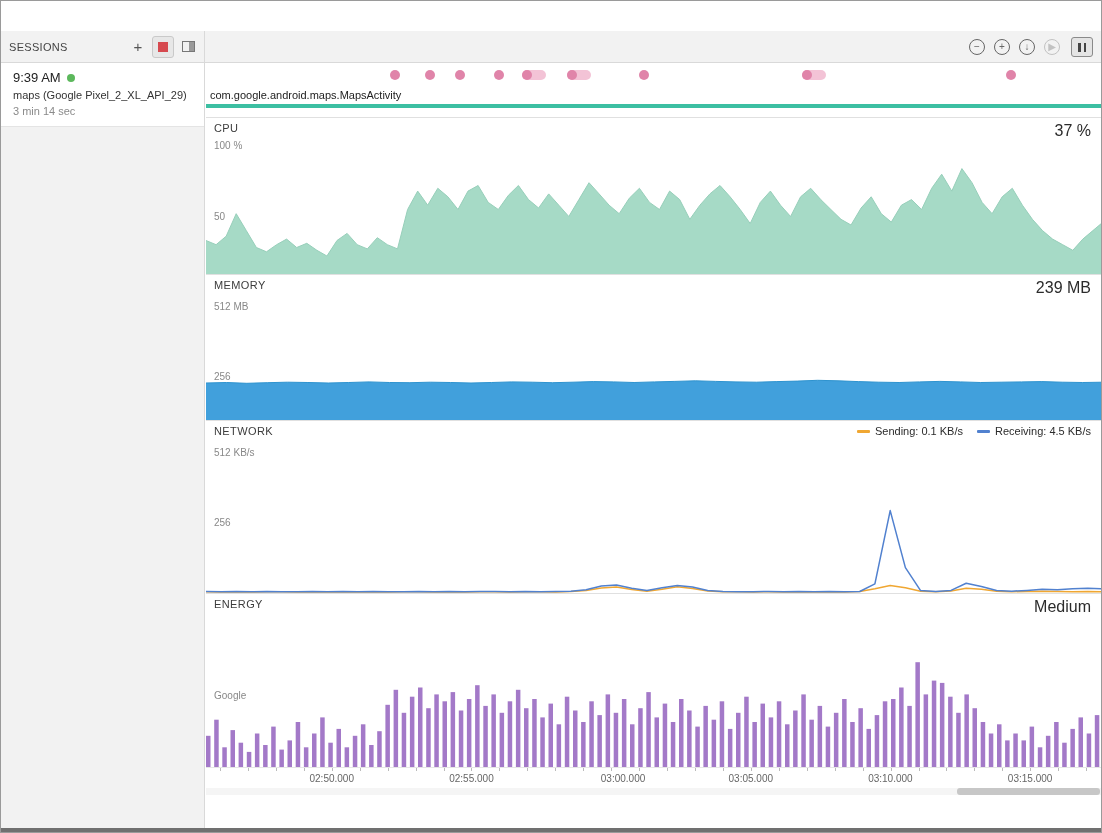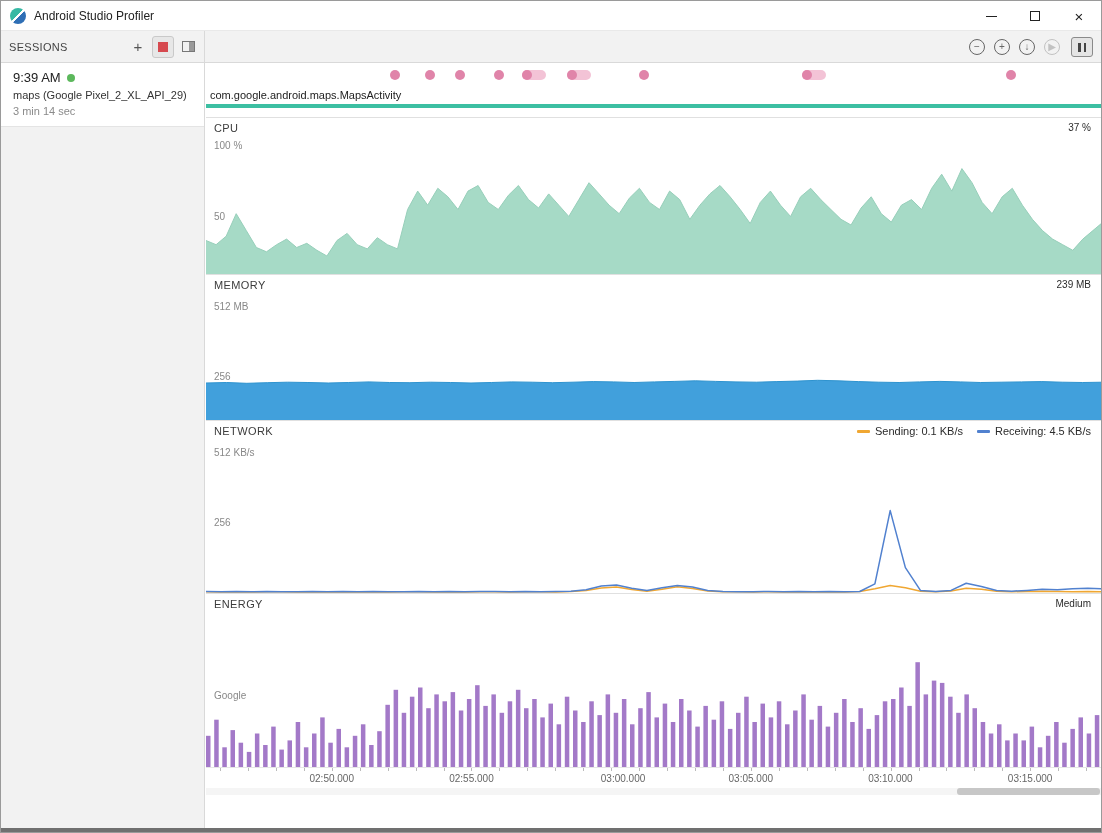--- a/index.html
+++ b/index.html
@@ -53,21 +53,21 @@
   .event-dot{width:10px;height:10px;border-radius:5px;background:#e084a9}
 
   #activity-row{position:relative;height:21px}
   #activity-label{position:absolute;left:4px;top:2px;font-size:11px;color:#222}
   #activity-bar{position:absolute;left:0;right:0;bottom:0;height:4px;background:#3cbfa2}
   #activity-gap{height:9px}
 
   .panel{position:relative;border-top:1px solid #e0e0e0;overflow:hidden}
   .panel svg{position:absolute;left:0;top:0;display:block}
   .panel-title{position:absolute;top:4px;left:8px;font-size:11px;color:#3c3c3c;letter-spacing:.4px;z-index:2}
-  .panel-value{position:absolute;top:4px;right:10px;font-size:10px;color:#2b2b2b;z-index:2}
+  .panel-value{position:absolute;top:4px;right:10px;font-size:16px;color:#2b2b2b;z-index:2}
   .ytick{position:absolute;left:8px;font-size:10px;color:#888;z-index:2}
 
   #cpu-panel{height:157px}
   #memory-panel{height:146px}
   #network-panel{height:173px}
   #energy-panel{height:174px}
 
   .legend{position:absolute;top:4px;right:10px;display:flex;align-items:center;gap:14px;font-size:11px;color:#2b2b2b;z-index:2}
   .legend-item{display:flex;align-items:center;gap:5px}
   .swatch{width:13px;height:3px;border-radius:1px;display:inline-block}
@@ -79,35 +79,20 @@
   #hscroll{position:relative;height:7px;background:#f5f5f5}
   #hscroll-thumb{position:absolute;right:1px;top:0;width:143px;height:7px;background:#c7c7c7;border-radius:3px}
 
   #bottom-edge{position:absolute;left:0;right:0;bottom:0;height:4px;background:#707070}
 </style>
 </head>
 <body>
 
 <div id="app">
 
-  <div id="titlebar">
-    <div id="app-icon"></div>
-    <div id="title-text">Android Studio Profiler</div>
-    <div id="win-controls">
-      <div class="win-btn">
-          <div class="min-glyph"></div>
-        </div>
-      <div class="win-btn">
-          <div class="max-glyph"></div>
-        </div>
-      <div class="win-btn">
-          <div class="close-glyph">×</div>
-        </div>
-    </div>
-  </div>
 
   <div id="toolbar-row">
     <div id="sessions-header">
       <div id="sessions-title">SESSIONS</div>
       <div id="sessions-tools">
         <div class="tool-btn">
             <span class="plus-glyph">+</span>
           </div>
         <div class="tool-btn stop-btn">
             <div class="stop-glyph"></div>

